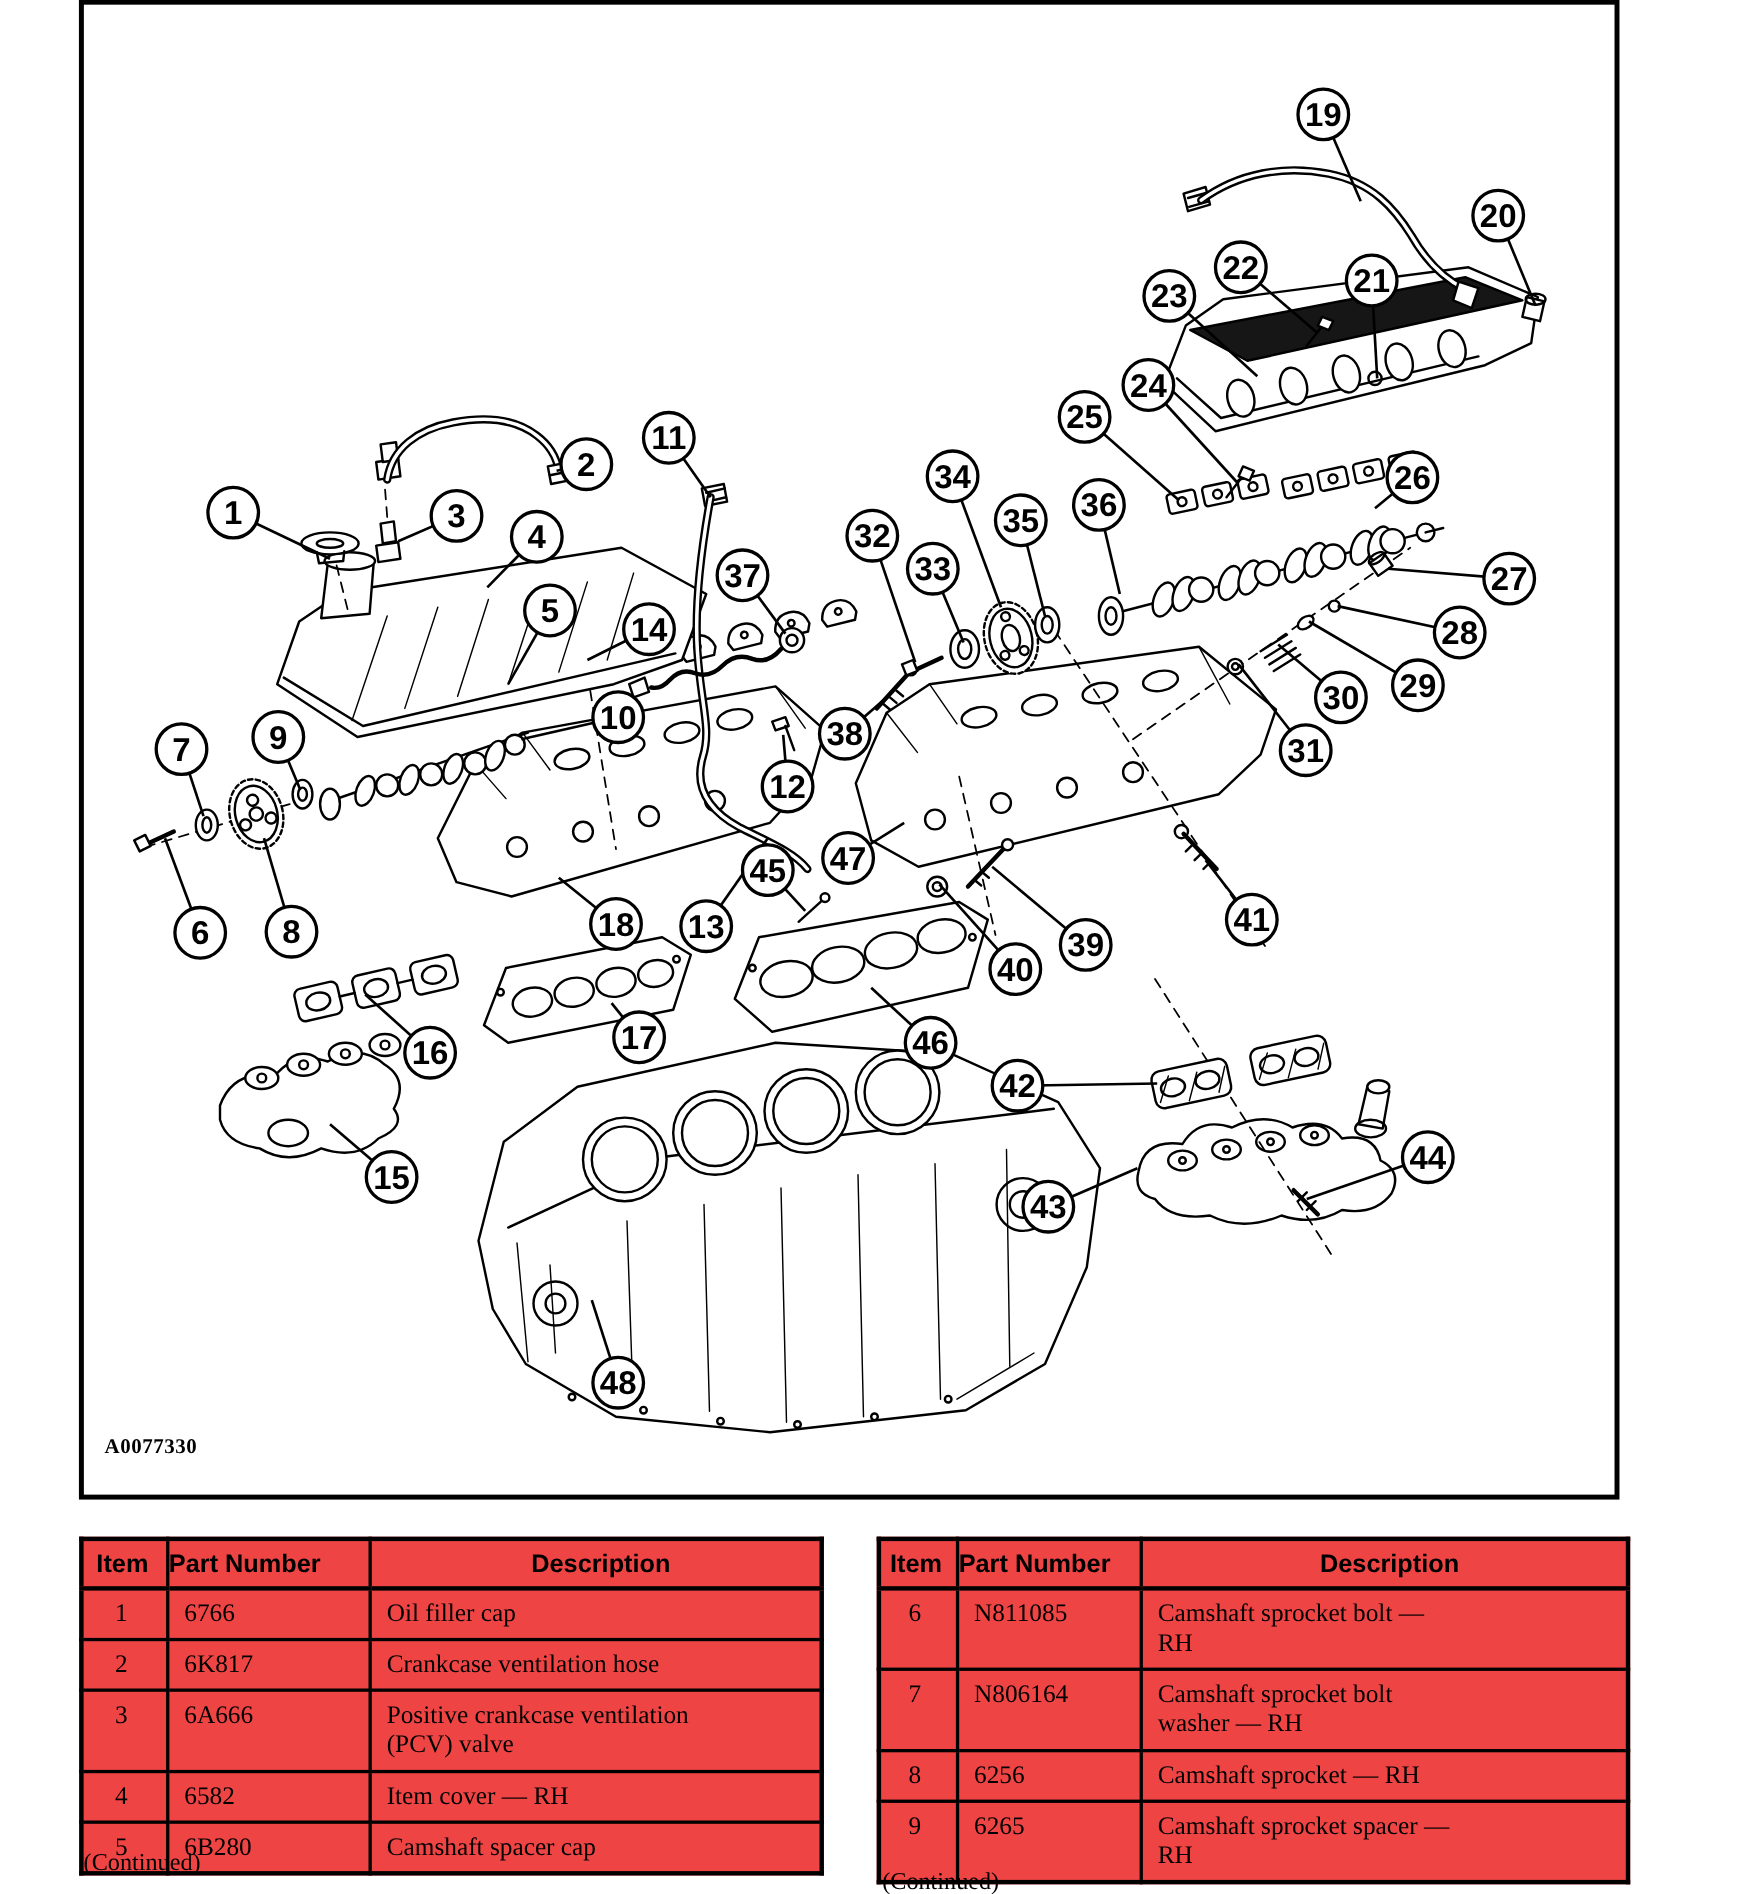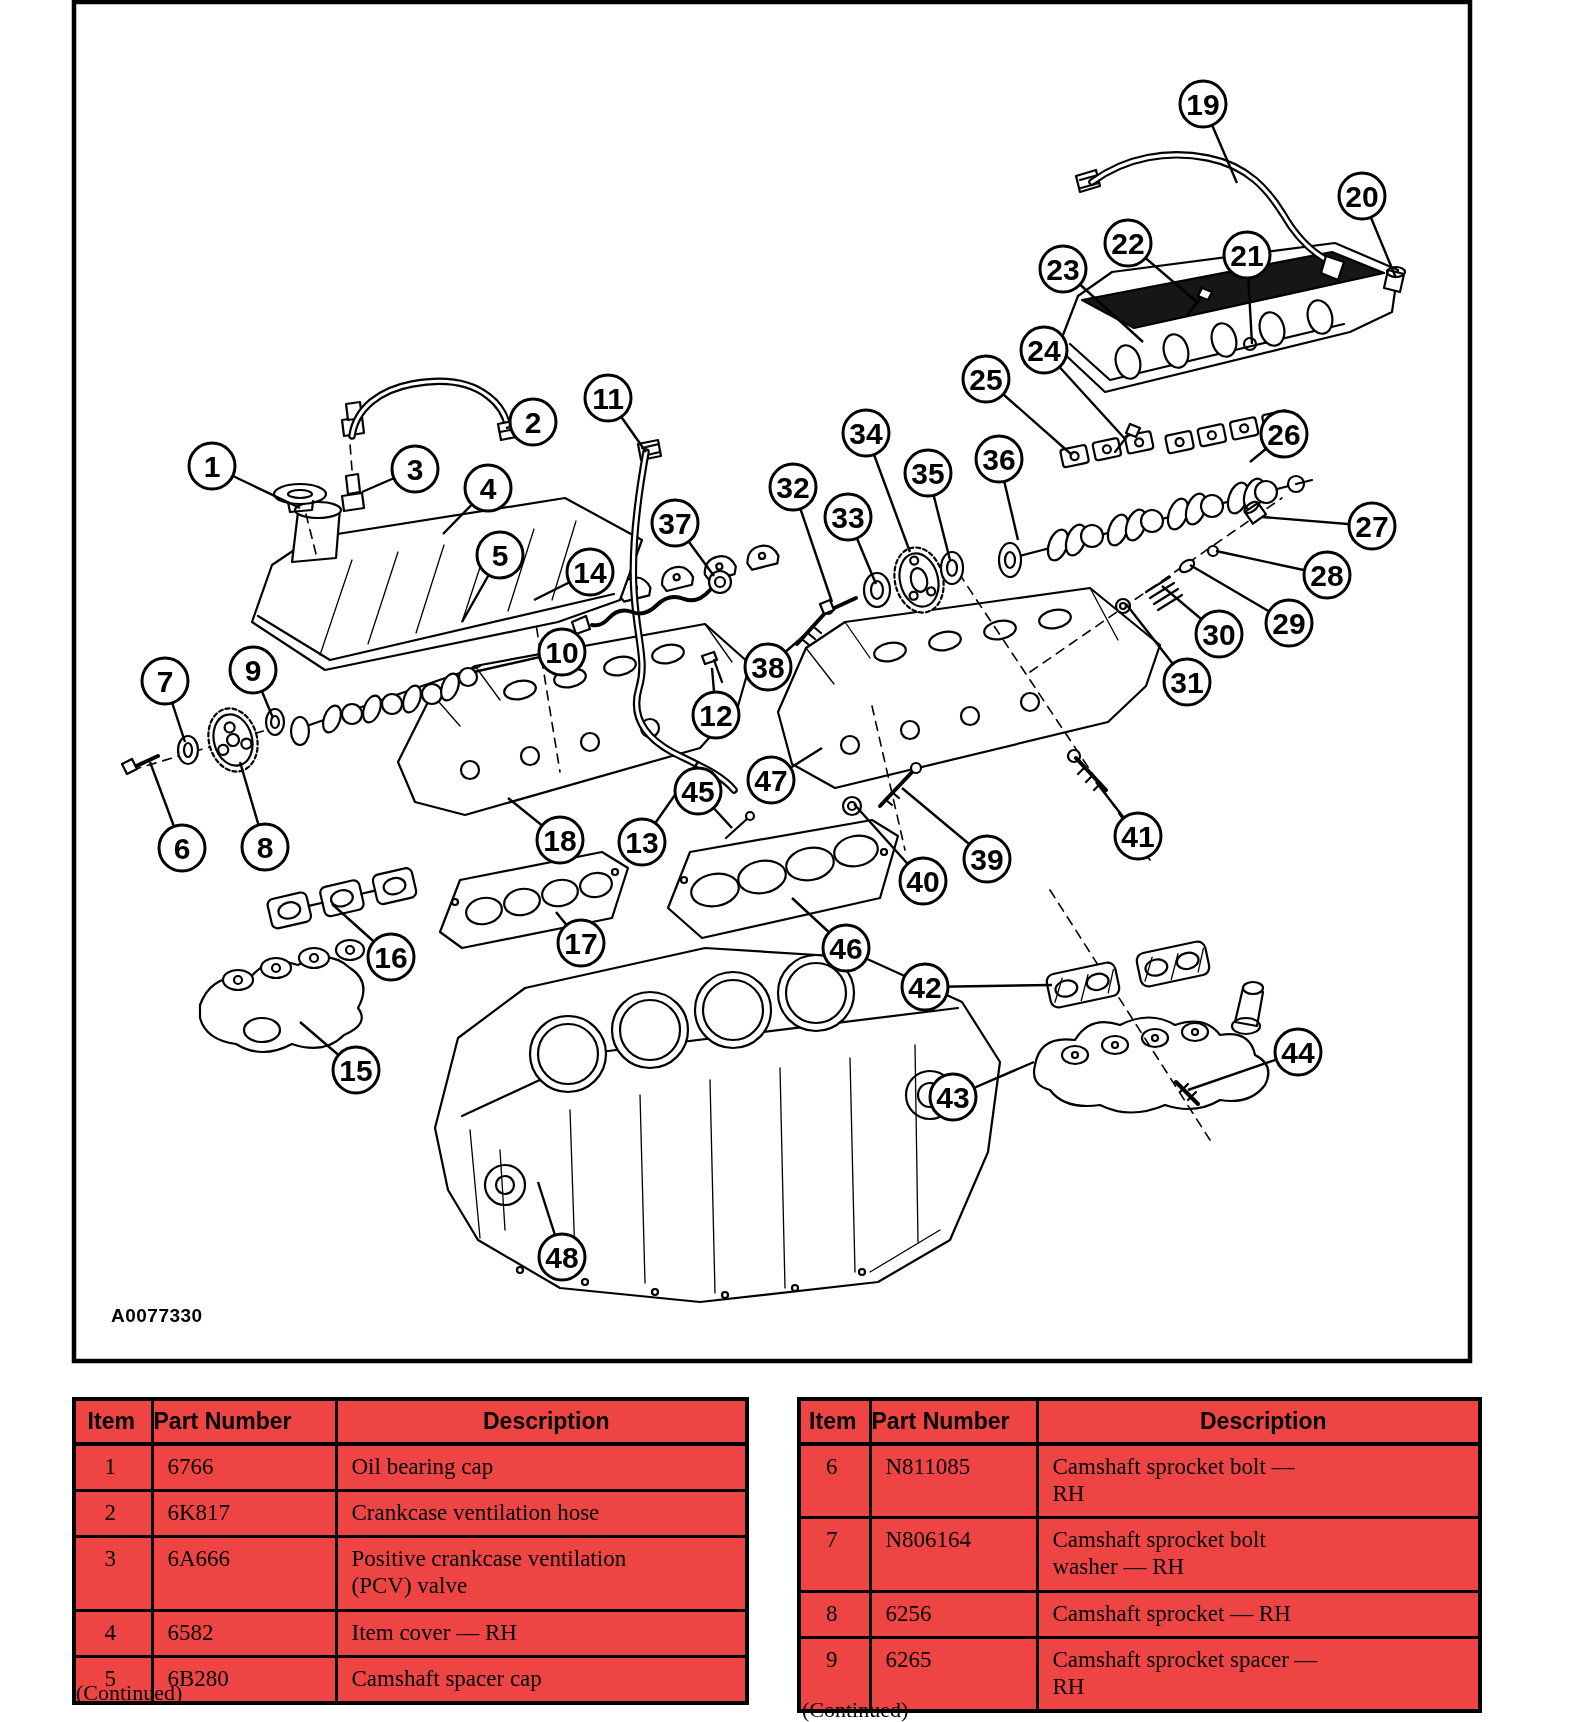--- a/index.html
+++ b/index.html
@@ -13,21 +13,21 @@
   #art .tube-o{stroke-width:7.5;}
   #art .tube-i{stroke:#fff;stroke-width:3.2;}
   #art .thick{stroke-width:4;}
   #art .thin{stroke-width:1.3;}
   .frame{fill:none;stroke:#000;stroke-width:4.5;}
   .leader{stroke:#000;stroke-width:2.4;}
   .bubble{fill:#fff;stroke:#000;stroke-width:3;}
   .bubble-num{font-family:"Liberation Sans",sans-serif;font-size:30px;font-weight:bold;
               fill:#000;text-anchor:middle;stroke:none;}
   #fig-code{position:absolute;left:95px;top:1305px;font-size:19px;font-weight:bold;
-            letter-spacing:.5px;font-family:Liberation Sans, sans-serif;margin-left:16px;}
+            letter-spacing:.5px;font-family:Liberation Serif, serif;}
   .parts-table{position:absolute;border-collapse:collapse;table-layout:fixed;background:#ef4444;
                font-family:"Liberation Serif",serif;font-size:23px;}
   .parts-table th{font-family:"Liberation Sans",sans-serif;font-weight:bold;font-size:23px;
                   text-align:center;padding:7px 4px 7px 14px;border:3px solid #000;border-bottom:4px solid #000;}
   .parts-table th.h-item{text-align:center;padding-left:0;}
   .parts-table th.h-part{text-align:left;padding-left:0;}
   .parts-table td{border:3px solid #000;vertical-align:top;padding:7px 6px 9px 14px;
                   white-space:pre-line;line-height:1.18;}
   .parts-table td.c-item{text-align:center;padding-left:0;}
   #table-left{left:72px;top:1397px;width:673px;border:4px solid #000;}
@@ -688,21 +688,21 @@
       <tr>
         <th class="h-item">Item</th>
         <th class="h-part">Part Number</th>
         <th>Description</th>
       </tr>
     </thead>
     <tbody>
         <tr>
           <td class="c-item">1</td>
           <td class="c-part">6766</td>
-          <td class="c-desc">Oil bearing cap</td>
+          <td class="c-desc">Oil filler cap</td>
         </tr>
         <tr>
           <td class="c-item">2</td>
           <td class="c-part">6K817</td>
           <td class="c-desc">Crankcase ventilation hose</td>
         </tr>
         <tr>
           <td class="c-item">3</td>
           <td class="c-part">6A666</td>
           <td class="c-desc">Positive crankcase ventilation

